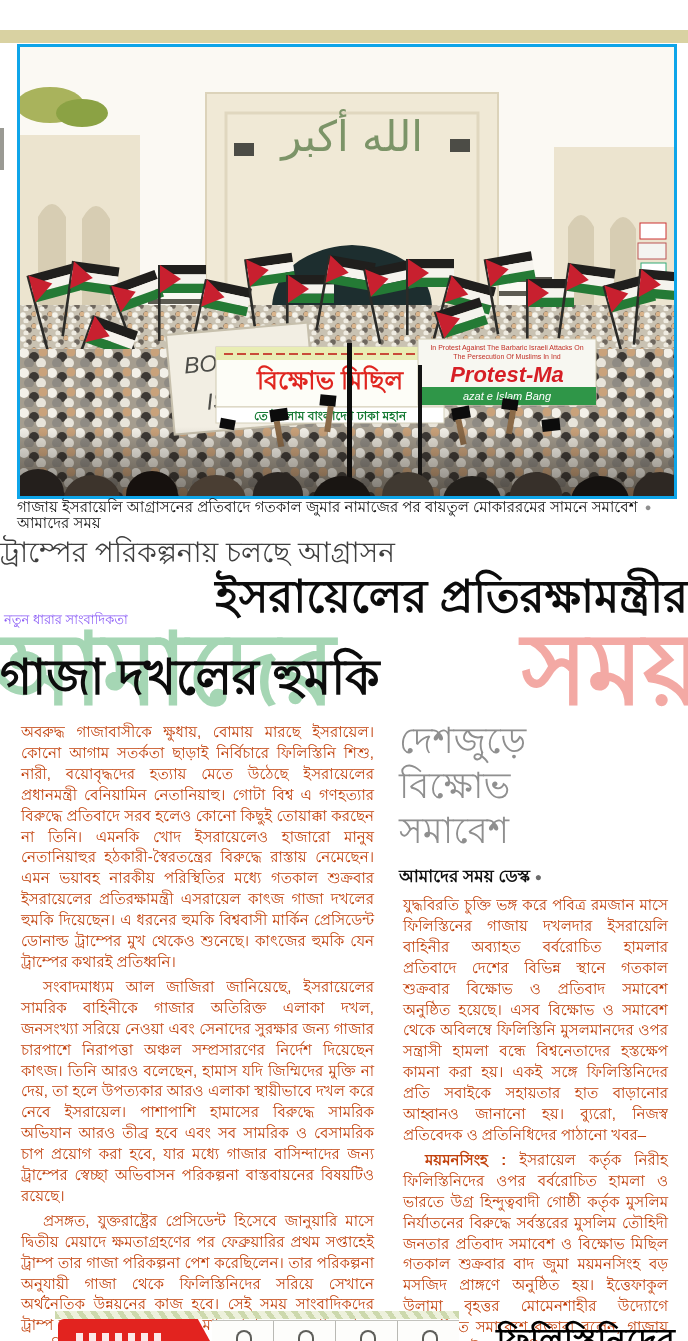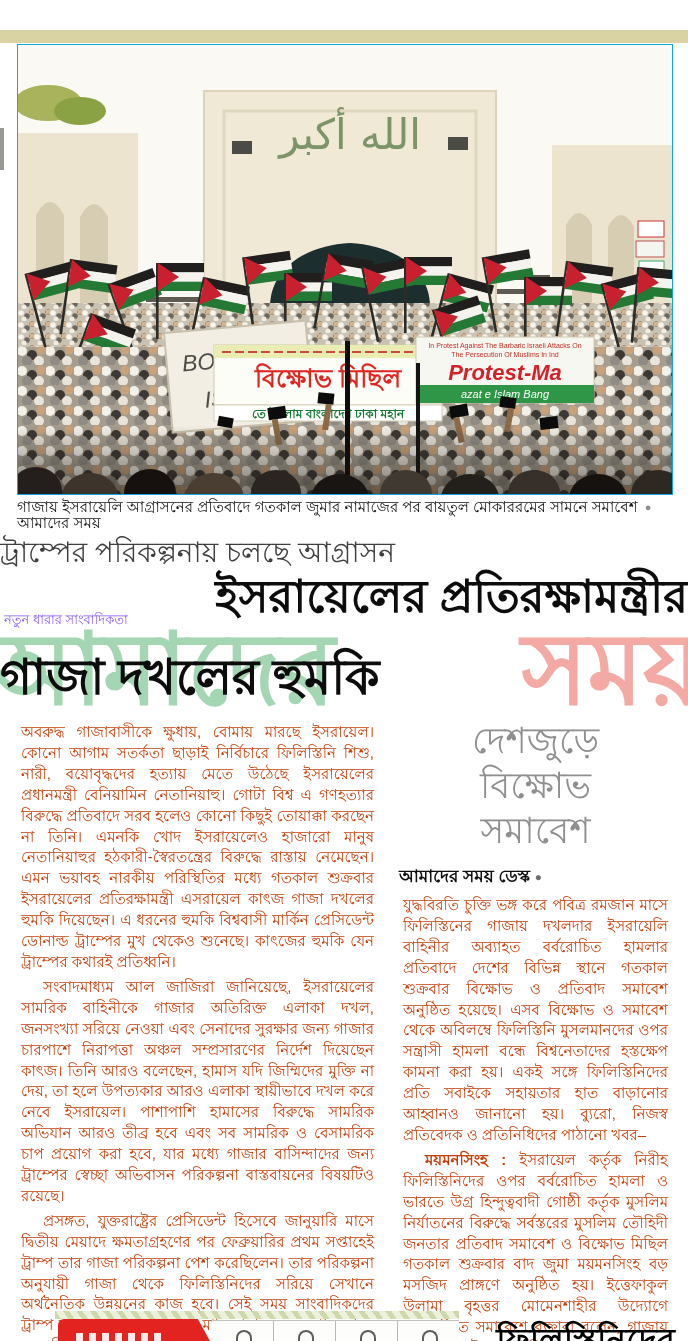--- a/index.html
+++ b/index.html
@@ -2,21 +2,21 @@
 <html><head>
 <meta charset="utf-8">
 <style>
   html,body{margin:0;padding:0;background:#ffffff;}
   .page{position:relative;width:688px;height:1341px;background:#ffffff;overflow:hidden;
         font-family:"Liberation Sans","DejaVu Sans",sans-serif;color:#111;}
   .topbar{position:absolute;left:0;top:30px;width:688px;height:13px;background:#d9d2a2;}
   .edgetick{position:absolute;left:0;top:128px;width:4px;height:42px;background:#9a9a94;}
 
   .photo-frame{position:absolute;left:17px;top:44px;width:654px;height:449px;
-               border:1px solid #0ea5e9;box-sizing:content-box;background:#fca5a5;overflow:hidden;}
+               border:3px solid #0ea5e9;box-sizing:content-box;background:#fca5a5;overflow:hidden;}
   .photo-frame svg{display:block;}
 
   .caption{position:absolute;left:17px;top:499px;width:656px;font-size:15px;line-height:16px;
            font-weight:500;color:#141414;}
   .caption .bullet{color:#8f8f8f;font-size:11px;vertical-align:1px;padding:0 3px;}
 
   .kicker{position:absolute;left:0;top:536px;width:688px;text-align:left;
           font-size:28px;line-height:34px;color:#3f3f3f;font-weight:500;z-index:4;}
   .headline1{position:absolute;left:0;top:571px;width:688px;text-align:right;
              font-size:45px;line-height:52px;color:#0c0c0c;font-weight:600;z-index:3;}
@@ -29,21 +29,21 @@
   .wm-red{color:#f3a9a4;}
   .tagline{position:absolute;left:4px;top:610px;font-size:13px;color:#8b5cf6;z-index:2;white-space:nowrap;}
 
   .col{position:absolute;top:718px;}
   .col-left{left:17px;width:361px;}
   .col-right{left:399px;width:273px;}
   .byline{font-size:17px;font-weight:700;color:#101010;margin:0 0 2px 0;}
   .byline .bullet{color:#6d6d6d;font-size:12px;vertical-align:1px;}
   .para{font-size:15px;line-height:20.9px;text-align:justify;margin:4px;color:#c2410c;}
   .para.indent{text-indent:22px;}
-  .subhead{width:273px;text-align:center;color:#8f8f8f;font-weight:500;
+  .subhead{width:273px;color:#8f8f8f;font-weight:500;
            font-size:36px;line-height:45px;margin-bottom:10px;}
   .plead{font-weight:700;}
 
   .ornament{position:absolute;left:55px;top:1311px;width:404px;height:8px;
             background:repeating-linear-gradient(55deg,#cdd9ad 0 5px,#edf1dc 5px 11px);}
   .redbox{position:absolute;left:58px;top:1319px;width:152px;height:22px;background:#e2231f;
           clip-path:polygon(0 0,92% 0,100% 100%,0 100%);border-radius:6px 0 0 0;overflow:hidden;}
   .redbox .wmk{position:absolute;left:18px;top:14px;width:90px;height:8px;
                background:repeating-linear-gradient(90deg,#ffffff 0 7px,transparent 7px 13px);opacity:.9;}
   .btable{position:absolute;left:212px;top:1320px;width:247px;height:21px;background:#fdfdfb;

